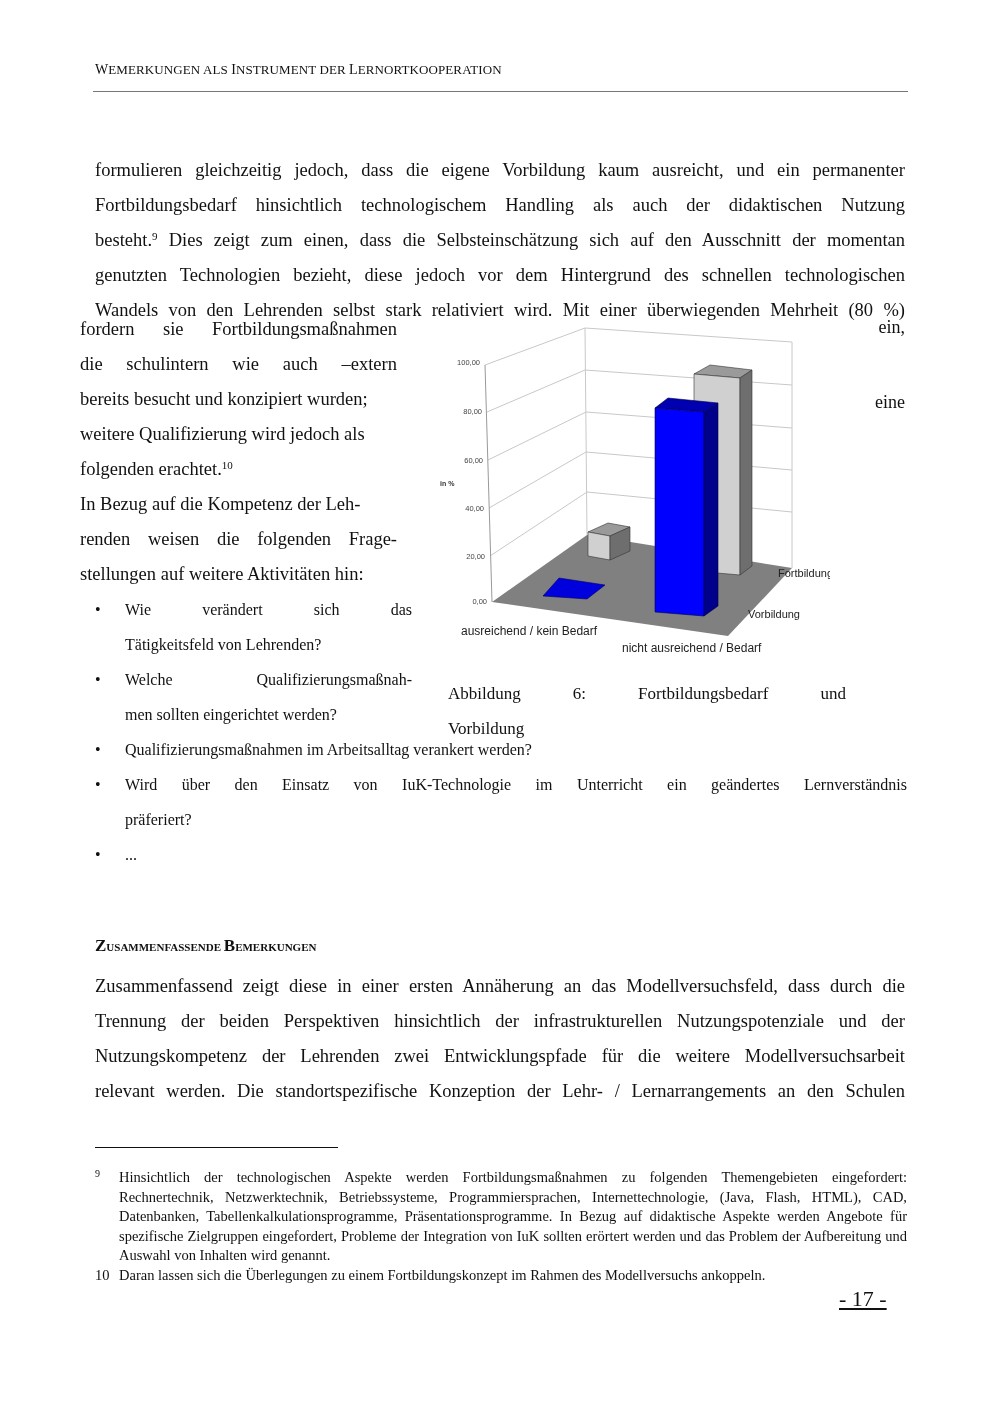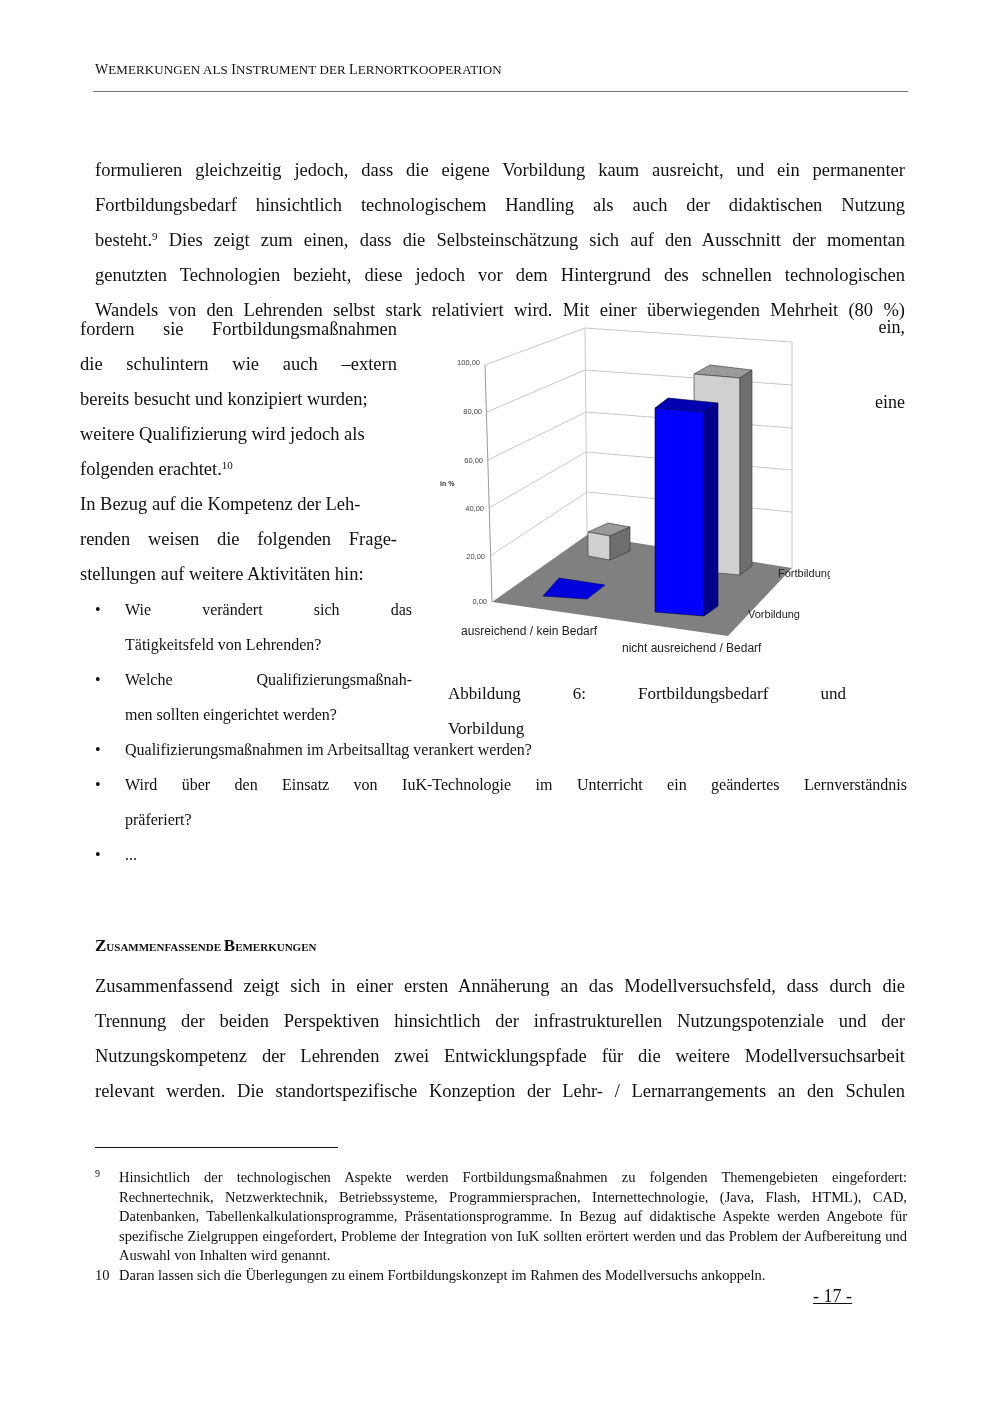--- a/index.html
+++ b/index.html
@@ -20,21 +20,21 @@
   .bullet { position: relative; padding-left: 30px; }
   .bullet::before { content: "•"; position: absolute; left: 0; top: 0; }
   .caption { position: absolute; left: 448px; top: 662px; width: 398px; font-size: 17px; line-height: 35px; margin-top: 14px; }
   .section-title { position: absolute; left: 95px; top: 936px; font-size: 17px; font-weight: bold; }
   .section-title .sc { font-size: 11px; }
   .fn-rule { position: absolute; left: 95px; top: 1147px; width: 243px; height: 1px; background: #111; }
   .footnotes { position: absolute; left: 95px; top: 1168px; width: 812px; font-size: 14.5px; line-height: 19.5px; }
   .fn { position: relative; padding-left: 24px; text-align: justify; }
   .fn-num { position: absolute; left: 0; top: 0; }
   .fn-num.sup { font-size: 10px; top: -4px; }
-  .page-num { position: absolute; left: 813px; top: 1286px; font-size: 18px; text-decoration: underline; }
+  .page-num { position: absolute; left: 839px; top: 1286px; font-size: 22px; text-decoration: underline; }
   .chart { position: absolute; left: 430px; top: 320px; width: 400px; height: 340px; }
   .chart text { font-family: "Liberation Sans", "DejaVu Sans", sans-serif; }
 </style>
 </head>
 <body>
 
 <div class="header">
   <span>W</span><span class="cap">EMERKUNGEN ALS </span><span>I</span><span class="cap">NSTRUMENT DER </span><span>L</span><span class="cap">ERNORTKOOPERATION</span>
 </div>
 <div class="header-rule"></div>
@@ -140,21 +140,21 @@
 <div class="caption">
   <span class="line just">Abbildung 6: Fortbildungsbedarf und</span>
   <span class="line">Vorbildung</span>
 </div>
 
 <div class="section-title">
   <span>Z</span><span class="sc">USAMMENFASSENDE </span><span>B</span><span class="sc">EMERKUNGEN</span>
 </div>
 
 <div class="para" style="top:969px;">
-  <span class="line just">Zusammenfassend zeigt sich in einer ersten Annäherung an das Modellversuchsfeld, dass durch die</span>
+  <span class="line just">Zusammenfassend zeigt diese in einer ersten Annäherung an das Modellversuchsfeld, dass durch die</span>
   <span class="line just">Trennung der beiden Perspektiven hinsichtlich der infrastrukturellen Nutzungspotenziale und der</span>
   <span class="line just">Nutzungskompetenz der Lehrenden zwei Entwicklungspfade für die weitere Modellversuchsarbeit</span>
   <span class="line just">relevant werden. Die standortspezifische Konzeption der Lehr- / Lernarrangements an den Schulen</span>
 </div>
 
 <div class="fn-rule"></div>
 <div class="footnotes">
   <div class="fn">
     <span class="fn-num sup">9</span>
     <span>Hinsichtlich der technologischen Aspekte werden Fortbildungsmaßnahmen zu folgenden Themengebieten eingefordert: Rechnertechnik, Netzwerktechnik, Betriebssysteme, Programmiersprachen, Internettechnologie, (Java, Flash, HTML), CAD, Datenbanken, Tabellenkalkulationsprogramme, Präsentationsprogramme. In Bezug auf didaktische Aspekte werden Angebote für spezifische Zielgruppen eingefordert, Probleme der Integration von IuK sollten erörtert werden und das Problem der Aufbereitung und Auswahl von Inhalten wird genannt.</span>

